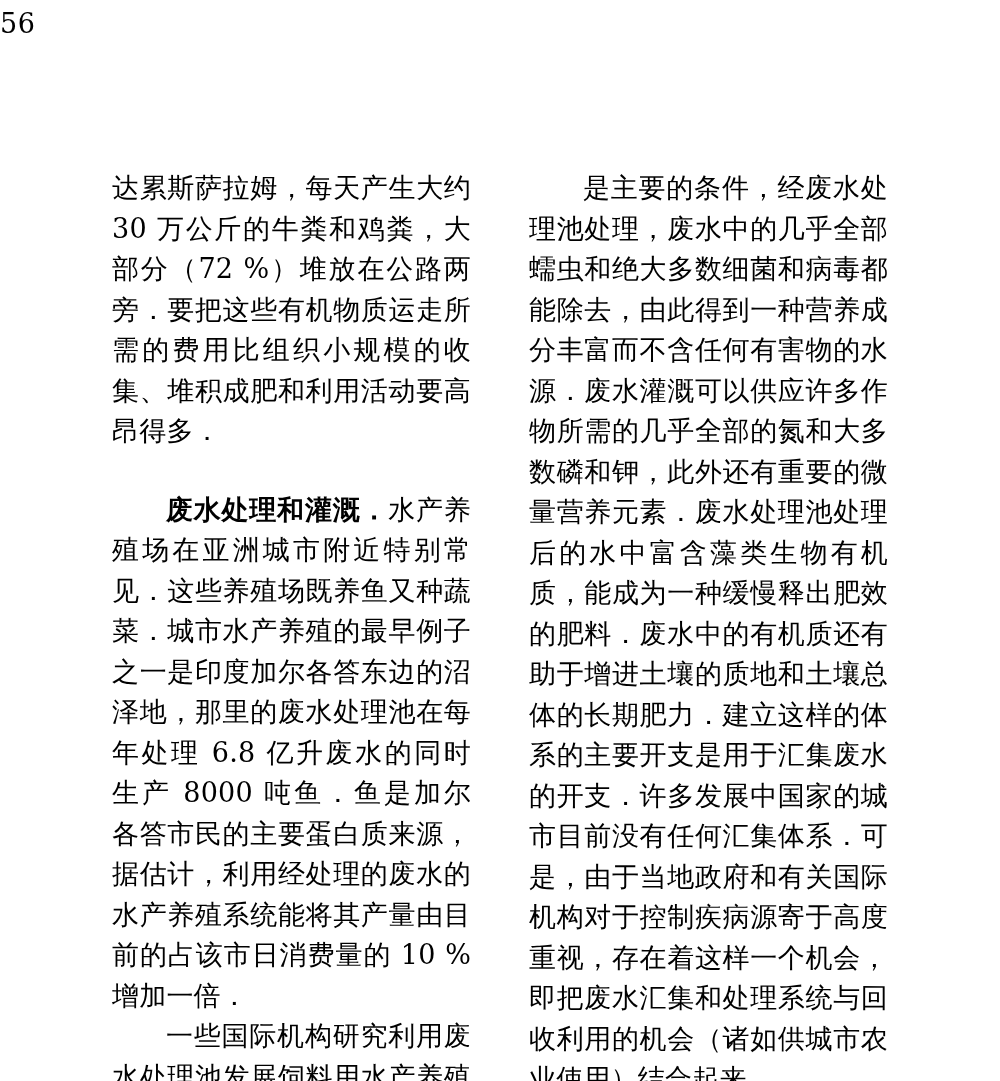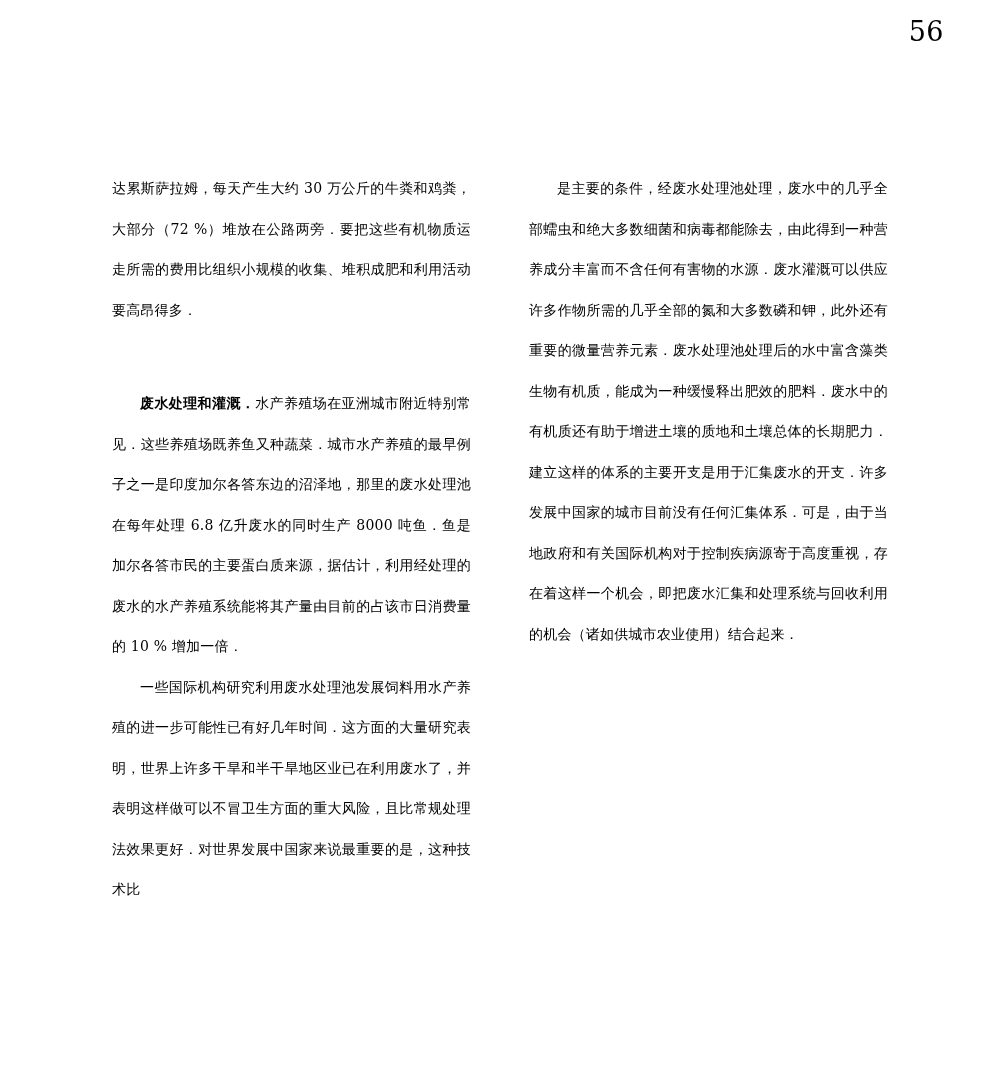--- a/index.html
+++ b/index.html
@@ -19,51 +19,50 @@
     position: relative;
     width: 1000px;
     height: 1081px;
     box-sizing: border-box;
   }
   .page-number {
     position: absolute;
     top: 8px;
     left: 0;
     width: 944px;
-    text-align: right;
+    text-align: left;
     font-size: 27px;
     font-family: "DejaVu Serif", serif;
     letter-spacing: 0.5px;
-    margin-top: 8px;
   }
   .columns {
     position: absolute;
     top: 168px;
     left: 112px;
     width: 776px;
     display: flex;
     gap: 58px;
   }
   .col {
     width: 359px;
   }
   p {
     margin: 0;
-    font-size: 14px;
+    font-size: 27px;
     line-height: 40.5px;
     text-align: justify;
     text-justify: inter-ideograph;
     letter-spacing: 0.2px;
     font-family: "DejaVu Serif", serif;
   }
   p.indent {
     text-indent: 2em;
   }
   p.gap {
-    margin-top: 53px;
+    margin-top: 38px;
   }
   .run-in-head {
     font-weight: bold;
   }
 </style>
 </head>
 <body>
 
 <div class="page">
 

